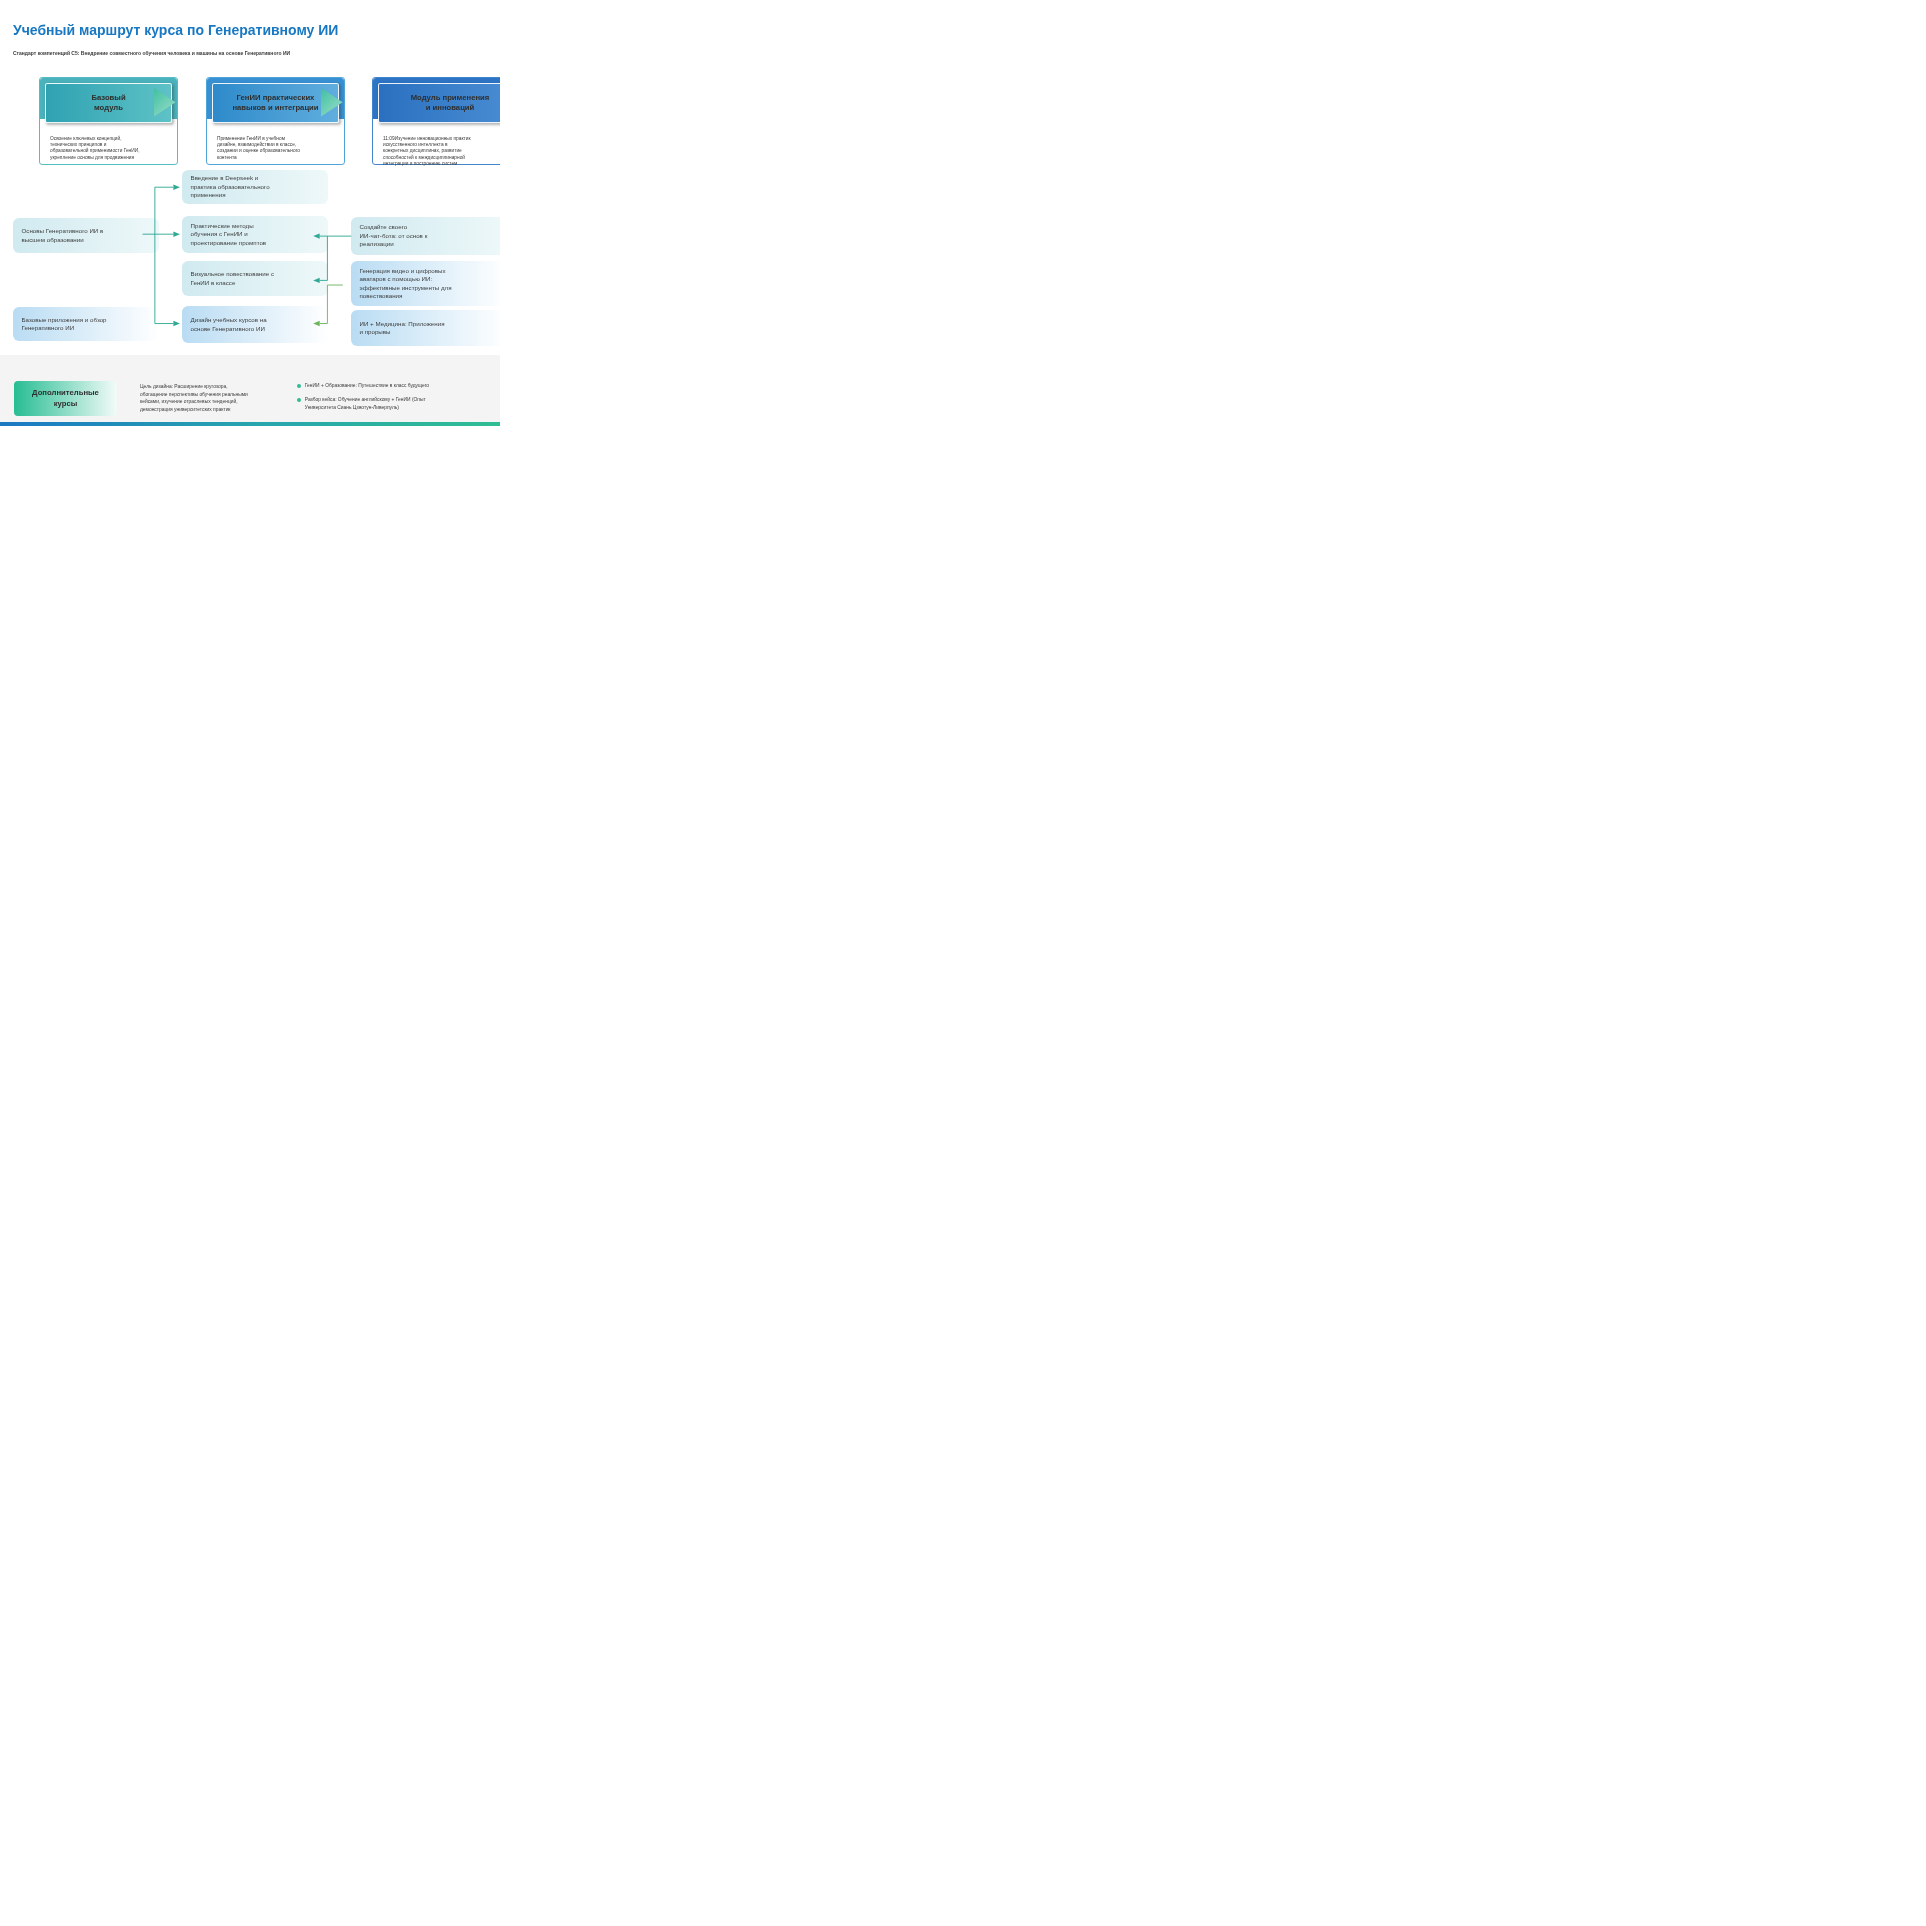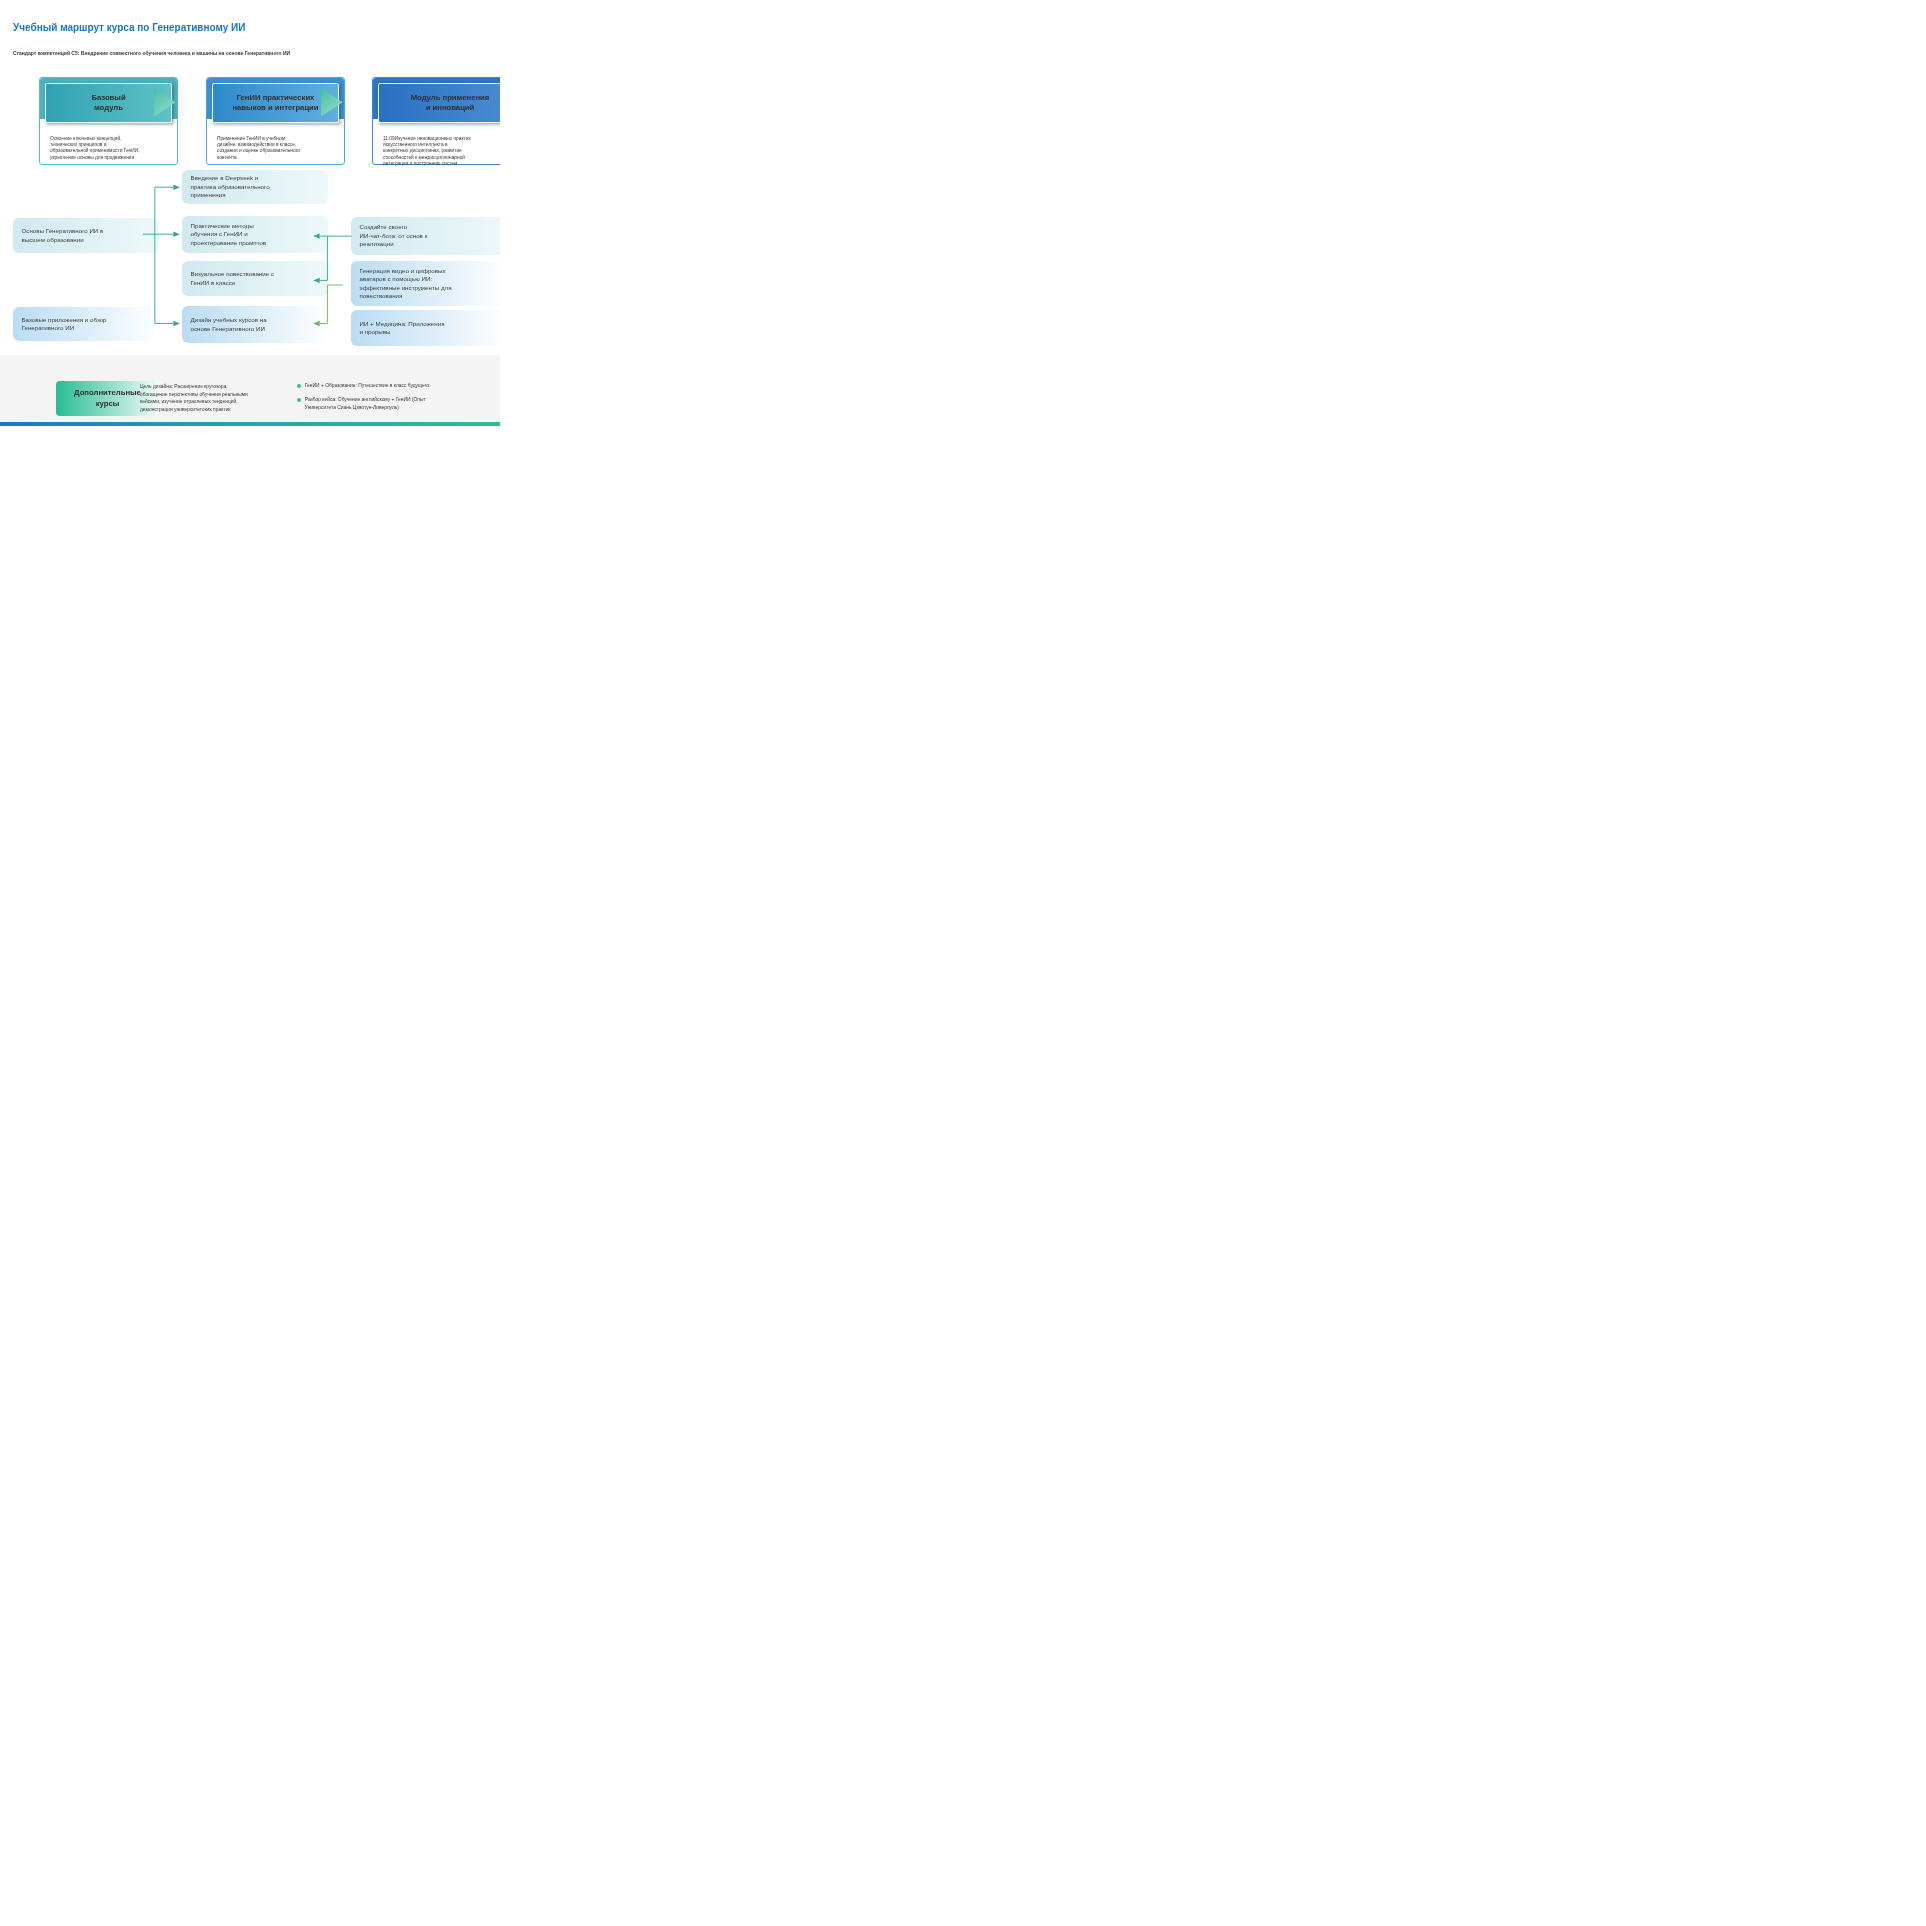--- a/index.html
+++ b/index.html
@@ -1,19 +1,19 @@
 <!DOCTYPE html>
 <html style="font-size:6.2px"><head>
 <meta charset="utf-8">
 <style>
   html,body{margin:0;padding:0;background:#ffffff;}
   body{font-family:"Liberation Sans","DejaVu Sans",sans-serif;}
   .canvas{position:relative;width:500px;height:426px;background:#ffffff;overflow:hidden;}
 
-  .title{position:absolute;left:13px;top:21.6px;font-size:10px;font-weight:bold;color:#1878c2;}
+  .title{position:absolute;left:13px;top:21.6px;font-size:14px;font-weight:bold;color:#1878c2;}
   .subtitle{position:absolute;left:13px;top:50px;font-size:5px;font-weight:bold;color:#3a3a3a;}
 
   
   .module-card{position:absolute;top:77px;width:137px;height:86px;border-radius:3.1px;background:#ffffff;border:0.6px solid #ccc;margin-left:26px;}
   .band{position:absolute;top:-0.4px;left:-0.4px;right:-0.4px;height:41px;border-radius:3.1px 3.1px 0 0;}
   .module-head{position:absolute;left:5.4px;right:5.4px;top:5.4px;height:38px;border:0.8px solid rgba(255,255,255,.9);
     border-radius:2.3px;box-shadow:1.2px 1.9px 2.7px rgba(50,50,50,.35);display:flex;align-items:center;justify-content:center;
     text-align:center;font-size:7.7px;line-height:10px;font-weight:bold;color:#2f2f2f;white-space:pre-line;}
   .module-body{position:absolute;left:10px;right:6.2px;top:58px;font-size:4.8px;line-height:6.2px;color:#3a3a3a;white-space:pre-line;}
   .m1{border-color:#54bcc3;}
@@ -44,21 +44,21 @@
   #fb-sozdayte{left:351px;top:217px;width:139px;height:38px;}
   #fb-generatsiya{left:351px;top:261px;width:139px;height:45px;}
   #fb-meditsina{left:351px;top:310px;width:139px;height:36px;}
 
   .connectors{position:absolute;left:0;top:0;width:500px;height:426px;pointer-events:none;}
 
   
   .footer{position:absolute;left:0;top:355px;width:500px;height:67px;background:#f4f4f5;}
   .extra-box{position:absolute;left:14px;top:26px;width:103px;height:35px;border-radius:3.9px;
     background:linear-gradient(90deg,#27bd93,#f2fbf8);display:flex;align-items:center;justify-content:center;
-    text-align:center;font-weight:bold;font-size:7.7px;line-height:10.4px;color:#2f2f2f;white-space:pre-line;margin-left:42px;}
+    text-align:center;font-weight:bold;font-size:7.7px;line-height:10.4px;color:#2f2f2f;white-space:pre-line;}
   .goal{position:absolute;left:140px;top:28px;width:169px;font-size:4.9px;line-height:7.7px;color:#3a3a3a;white-space:pre-line;}
   .bullets{position:absolute;left:297px;top:27px;width:196px;}
   .bullet{display:flex;gap:3.9px;margin-bottom:5px;font-size:4.9px;line-height:8.5px;color:#3a3a3a;white-space:pre-line;}
   .dot{width:3.9px;height:3.9px;border-radius:50%;background:#2fbe94;margin-top:2.3px;flex:none;}
 
   .bottom-bar{position:absolute;left:0;top:422px;width:500px;height:4.2px;
     background:linear-gradient(90deg,#1b78c4,#27a5ae,#2fbd93);}
 </style>
 </head>
 <body>

